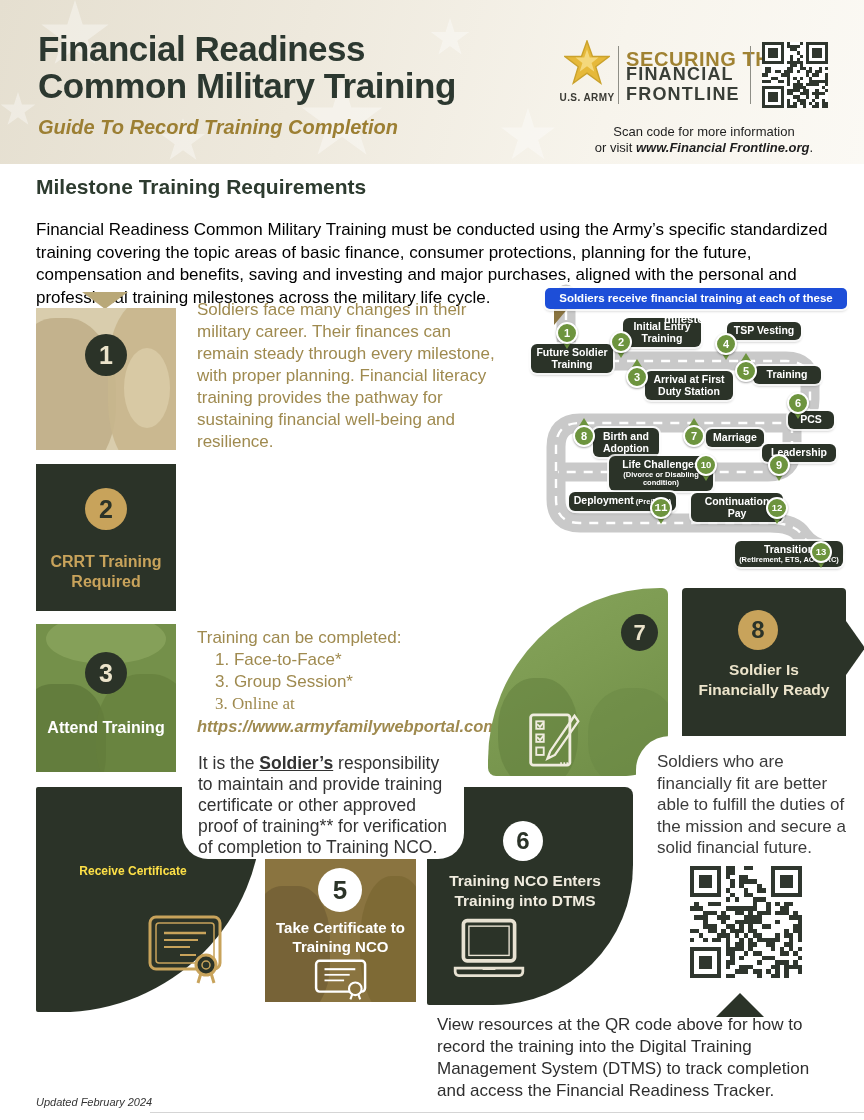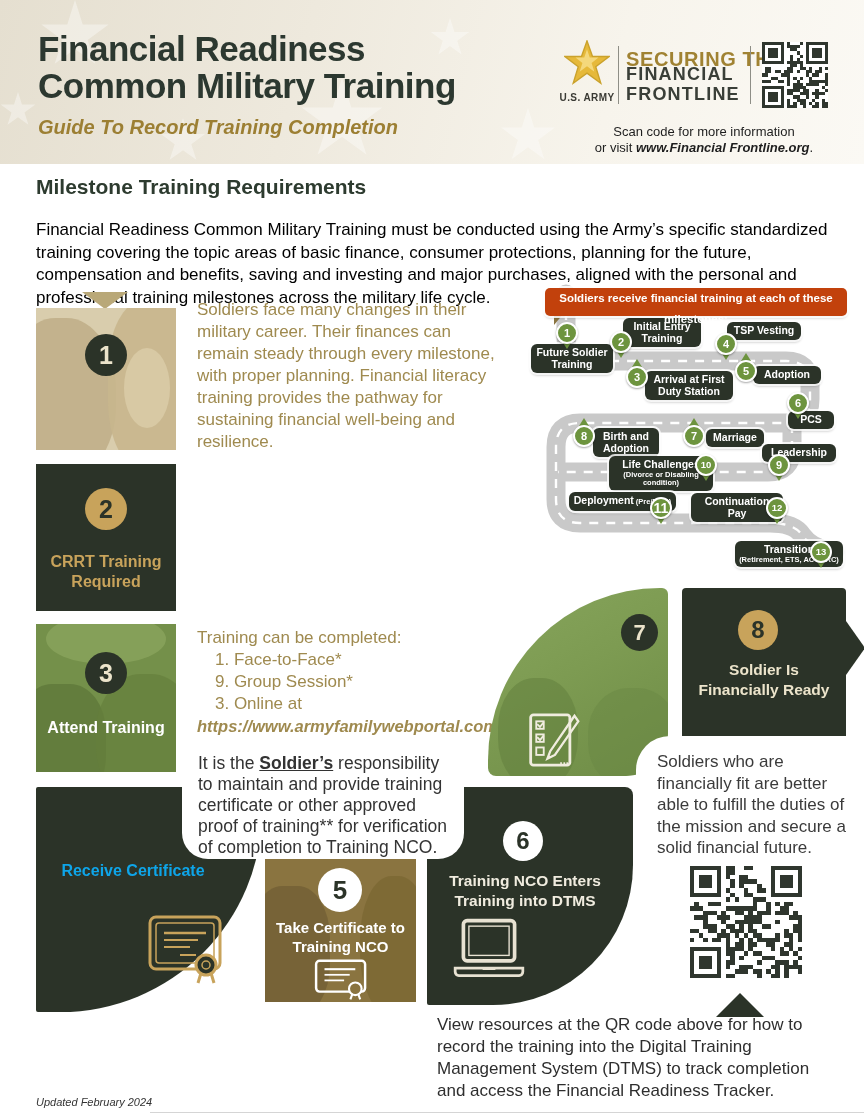--- a/index.html
+++ b/index.html
@@ -22,21 +22,21 @@
   .tag3{position:absolute;left:626px;top:84px;font-size:18px;font-weight:700;color:#3a3f38;letter-spacing:1.2px;}
   .scan{position:absolute;left:556px;top:124px;width:296px;text-align:center;font-size:13px;
         line-height:16px;color:#1e1e1e;}
   .scan b i{white-space:nowrap;}
 
   
   .intro-h{position:absolute;left:36px;top:175px;font-size:21px;font-weight:700;color:#2d3b2f;}
   .intro-b{position:absolute;left:36px;top:203px;width:802px;font-size:17px;line-height:22.5px;color:#000000;margin-top:16px;}
 
   
-  .banner{position:absolute;left:545px;top:288px;width:302px;height:28px;background:#c2410c;border-radius:5px;
+  .banner{position:absolute;left:545px;top:288px;width:302px;height:21px;background:#1d4ed8;border-radius:5px;
           color:#fff;font-size:11.5px;font-weight:700;text-align:center;line-height:21px;z-index:6;
           box-shadow:0 0 0 2px rgba(255,255,255,.85),0 2px 3px rgba(0,0,0,.25);}
   .banner-tail{position:absolute;left:554px;top:307px;width:0;height:0;z-index:5;
           border-top:18px solid #8a7440;border-right:15px solid transparent;}
   .ms-label{position:absolute;background:#2b3328;color:#fff;border-radius:6px;padding:3px 4px;
             text-align:center;z-index:3;font-weight:700;font-size:10.5px;line-height:11.5px;
             box-shadow:0 0 0 2px rgba(255,255,255,.82),0 2px 3px rgba(0,0,0,.3);}
   .ms-main{display:block;}
   .ms-inline .ms-main{display:inline;}
   .ms-sub{display:block;font-size:7.5px;line-height:8.5px;font-weight:700;}
@@ -416,21 +416,21 @@
         <div class="pin-c">3</div>
       </div>
       <div class="ms-label" style="left: 727px; top: 322px; width: 66px;">
         <span class="ms-main">TSP Vesting</span>
       </div>
       <div class="pin pin-down" style="left: 715px; top: 333px;">
         <div class="pin-tip"></div>
         <div class="pin-c">4</div>
       </div>
       <div class="ms-label" style="left: 753px; top: 366px; width: 60px;">
-        <span class="ms-main">Adoption</span>
+        <span class="ms-main">Training</span>
       </div>
       <div class="pin pin-up" style="left: 735px; top: 360px;">
         <div class="pin-tip"></div>
         <div class="pin-c">5</div>
       </div>
       <div class="ms-label" style="left: 788px; top: 411px; width: 38px;">
         <span class="ms-main">PCS</span>
       </div>
       <div class="pin pin-down" style="left: 787px; top: 392px;">
         <div class="pin-tip"></div>
@@ -461,21 +461,21 @@
         <span class="ms-main">Life Challenges</span>
         <span class="ms-sub">(Divorce or Disabling condition)</span>
       </div>
       <div class="pin pin-down" style="left: 695px; top: 454px;">
         <div class="pin-tip"></div>
         <div class="pin-c" style="font-size: 9.5px;">10</div>
       </div>
       <div class="ms-label ms-inline" style="left: 569px; top: 492px; width: 99px;"><span class="ms-main">Deployment</span><span class="ms-subi">(Pre/Post)</span></div>
       <div class="pin pin-down" style="left: 650px; top: 497px;">
         <div class="pin-tip"></div>
-        <div class="pin-c" style="font-size: 14px;">11</div>
+        <div class="pin-c" style="font-size: 11px; font-family: Liberation Mono, monospace;">11</div>
       </div>
       <div class="ms-label" style="left: 691px; top: 493px; width: 84px;">
         <span class="ms-main">Continuation Pay</span>
       </div>
       <div class="pin pin-down" style="left: 766px; top: 497px;">
         <div class="pin-tip"></div>
         <div class="pin-c" style="font-size: 9.5px;">12</div>
       </div>
       <div class="ms-label" style="left: 735px; top: 541px; width: 100px;">
         <span class="ms-main">Transition</span>
@@ -504,22 +504,22 @@
   <div class="tile3">
     <div class="blob3"></div>
     <div class="blob1"></div>
     <div class="blob2"></div>
     <div class="numc" style="left:49px;top:28px;width:42px;height:42px;background:#2b3328;color:#ece4cb;font-size:25px;line-height:42px;">3</div>
     <div class="tile-label" style="left:5px;top:94px;width:130px;font-size:16px;line-height:20px;color:#ffffff;">Attend Training</div>
   </div>
   <div class="abs" style="left:197px;top:627px;width:300px;font-size:17px;line-height:22px;color:#9f8a4f;">
     <div>Training can be completed:</div>
     <div style="padding-left:18px;">1. Face-to-Face*</div>
-    <div style="padding-left:18px;">9. Group Session*</div>
-    <div style="padding-left:18px;">3. Online at</div>
+    <div style="padding-left:18px;">3. Group Session*</div>
+    <div style="padding-left:18px;font-family:Liberation Serif, serif;">3. Online at</div>
     <div style="font-style:italic;font-weight:700;font-size:16.5px;">https://www.armyfamilywebportal.com</div>
     <div style="font-style:italic;font-size:13.5px;margin-top:5px;">*By approved financial educators</div>
   </div>
 
   <div class="shape7">
     <div class="blob1"></div>
     <div class="blob2"></div>
     <div class="numc" style="left:133px;top:26px;width:37px;height:37px;background:#2b3328;color:#ece4cb;font-size:22px;line-height:37px;">7</div>
     <svg style="position:absolute;left:38px;top:122px" width="56" height="60" viewBox="0 0 60 64">
       <rect x="5" y="5" width="42" height="54" rx="3" fill="none" stroke="#f0ecdf" stroke-width="3"></rect>
@@ -538,21 +538,21 @@
     <div class="tile-label" style="left:12px;top:72px;width:140px;font-size:15.5px;line-height:20px;color:#ece4cb;">Soldier Is Financially Ready</div>
   </div>
   <div class="tile8-arrow"></div>
 
   <div class="wbox2">
     <div class="txt">Soldiers who are financially fit are better able to fulfill the duties of the mission and secure a solid financial future.</div>
   </div>
 
   <div class="shape4">
     <div class="numc" style="left:178px;top:28px;width:42px;height:42px;background:#c8a35b;color:#2b3328;font-size:25px;line-height:42px;">4</div>
-    <div class="tile-label" style="left:18px;top:74px;width:158px;font-size:16px;line-height:20px;color:#0ea5e9;">Receive Certificate</div>
+    <div class="tile-label" style="left:18px;top:74px;width:158px;font-size:12px;line-height:20px;color:#fde047;">Receive Certificate</div>
     <svg style="position:absolute;left:110px;top:124px" width="82" height="76" viewBox="0 0 82 76">
       <rect x="4" y="6" width="70" height="52" rx="6" fill="none" stroke="#c8a35b" stroke-width="3"></rect>
       <rect x="10" y="12" width="58" height="40" rx="3" fill="none" stroke="#c8a35b" stroke-width="1.5"></rect>
       <line x1="18" y1="22" x2="60" y2="22" stroke="#c8a35b" stroke-width="2.5"></line>
       <line x1="18" y1="29" x2="52" y2="29" stroke="#c8a35b" stroke-width="2"></line>
       <line x1="18" y1="36" x2="44" y2="36" stroke="#c8a35b" stroke-width="2"></line>
       <line x1="34" y1="44" x2="50" y2="44" stroke="#c8a35b" stroke-width="2"></line>
       <circle cx="60" cy="54" r="10" fill="#2b3328" stroke="#c8a35b" stroke-width="3"></circle>
       <circle cx="60" cy="54" r="4" fill="none" stroke="#c8a35b" stroke-width="1.5"></circle>
       <path d="M55,62 l-3,10 M65,62 l3,10" stroke="#c8a35b" stroke-width="3"></path>

